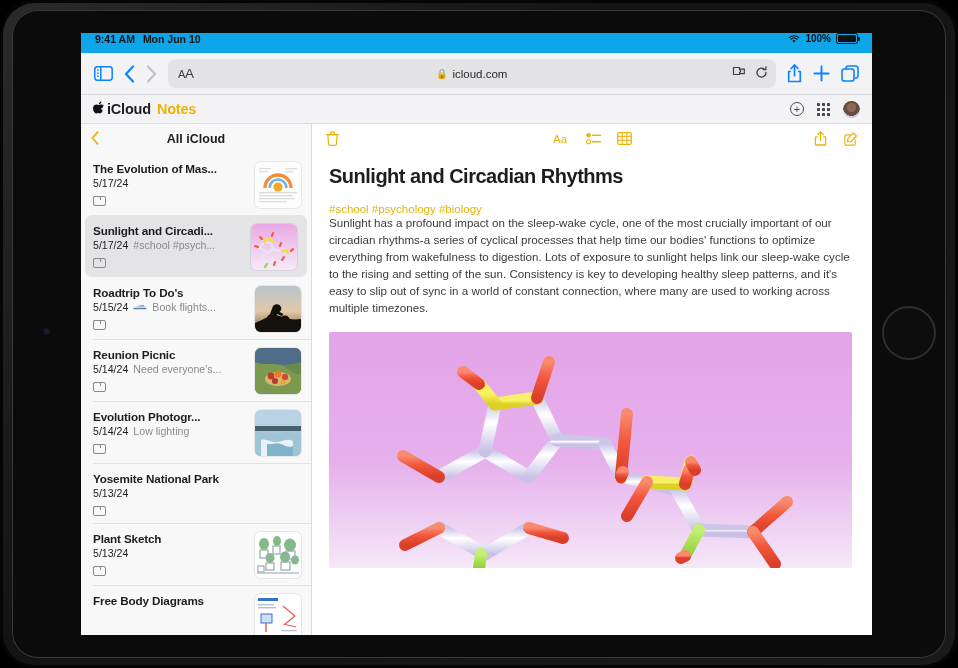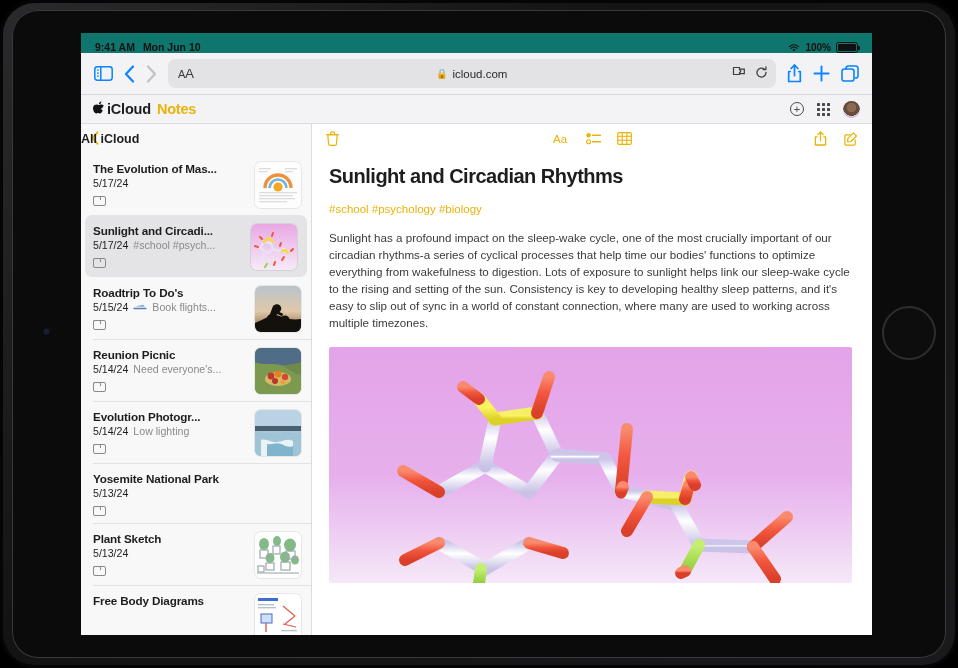--- a/index.html
+++ b/index.html
@@ -34,21 +34,21 @@
     background:#0d0d0e;
   }
   .front-cam {
     position:absolute; left:43px; top:328px; width:7px; height:7px;
     border-radius:50%; background:#1a2030;
     box-shadow:inset 0 0 2px #000;
   }
 
   
   .statusbar {
-    height:20px; background:#0f766e; display:flex; align-items:flex-end;
+    height:20px; background:#0ea5e9; display:flex; align-items:flex-start;
     padding:0 14px; font-size:10.5px; font-weight:600; color:#111;
   }
   .sb-left { display:flex; gap:8px; align-items:center; }
   .sb-right { margin-left:auto; display:flex; gap:5px; align-items:center; font-size:10px; }
   .wifi-ic { width:12px; height:10px; }
   .batt {
     width:22px; height:10.5px; border:1px solid #111; border-radius:2.5px;
     position:relative; display:inline-block;
   }
   .batt::after {
@@ -98,21 +98,21 @@
     box-shadow:inset 0 0 0 1px rgba(0,0,0,.08);
   }
 
   
   .appbody { display:flex; height:511px; background:#fff; }
 
   
   .sidebar { width:231px; background:#f8f8f8; border-right:1px solid #dcdce0; display:flex; flex-direction:column; }
   .sb-head { height:29px; display:flex; align-items:center; padding:0 10px; position:relative; }
   .back-chev { color:#eab308; font-size:15px; font-weight:500; line-height:1; cursor:pointer;}
-  .sb-title { position:absolute; left:0; right:0; font-size:12.5px; font-weight:700; color:#1d1d1f; }
+  .sb-title { position:absolute; left:0; right:0; text-align:center; font-size:12.5px; font-weight:700; color:#1d1d1f; }
   .searchwrap { padding:2px 10px 8px; }
   .searchbox {
     height:22px; background:#e8e8ea; border-radius:7px; display:flex; align-items:center;
     gap:5px; padding:0 8px; font-size:11px; color:#8a8a8e;
   }
   .notelist { flex:1; overflow:hidden; }
   .note {
     display:flex; padding:9px 10px 7px 12px; gap:24px; cursor:pointer; position:relative;
   }
   .note + .note::before {
@@ -141,21 +141,21 @@
   
   .detail { flex:1; display:flex; flex-direction:column; background:#fff; }
   .dtoolbar { height:29px; display:flex; align-items:center; padding:0 14px; position:relative; }
   .tb-ic { color:#eab308; cursor:pointer; display:flex; align-items:center; }
   .tb-center { position:absolute; left:0; right:0; display:flex; justify-content:center; gap:16px; }
   .tb-right { margin-left:auto; display:flex; gap:17px; }
   .docscroll { flex:1; overflow:hidden; padding:0 17px; }
   .doc-title { font-size:20px; font-weight:700; color:#1d1d1f; letter-spacing:-.5px; margin-top:12px; }
   .doc-tags { font-size:11.5px; color:#eab308; margin-top:15px; }
   .doc-h2 { font-size:13.5px; font-weight:600; color:#1d1d1f; margin-top:21px; letter-spacing:-.2px;}
-  .doc-p { font-size:11.6px; line-height:16.9px; color:#3a3a3c; margin-top:15px; }
+  .doc-p { font-size:11.6px; line-height:16.9px; color:#3a3a3c; }
   .doc-img { margin-top:16px; width:523px; height:236px; border-radius:2px; overflow:hidden; }
 </style>
 </head>
 <body>
 
 <div class="device">
   <div class="bezel-outer"></div>
   <div class="bezel-inner"></div>
   <div class="front-cam"></div>
   <div class="home-button"></div>

